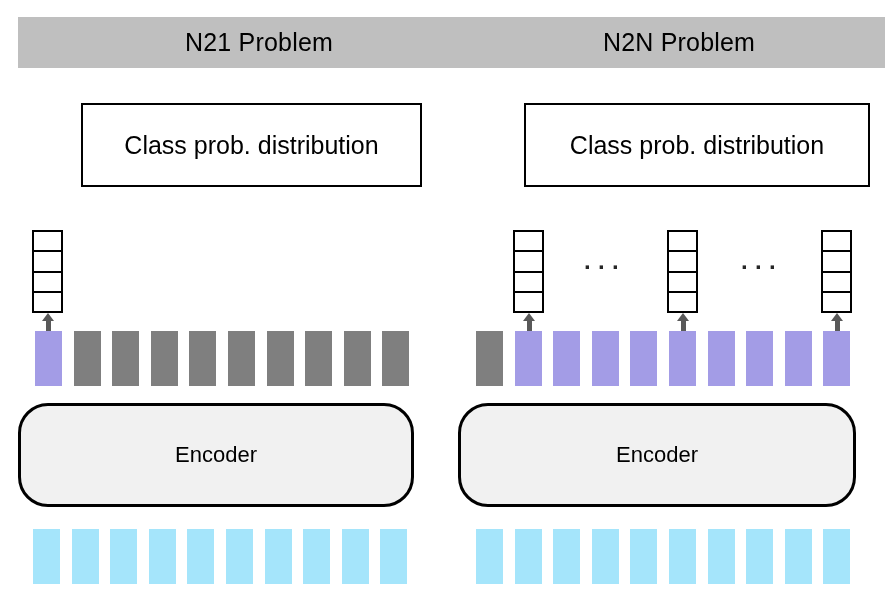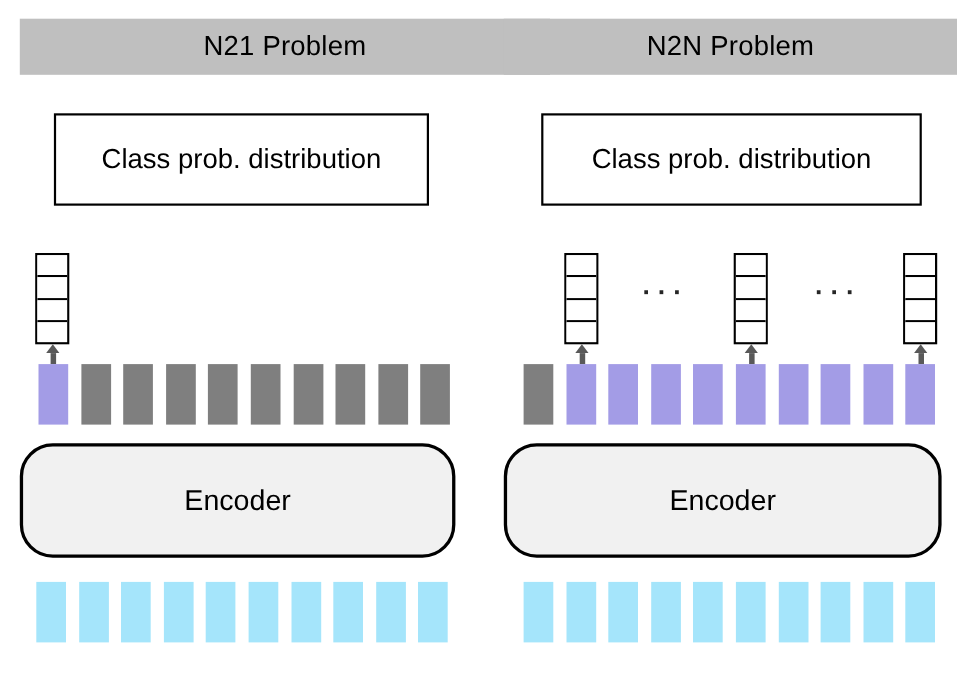--- a/index.html
+++ b/index.html
@@ -10,21 +10,21 @@
   *{box-sizing:border-box;}
   .abs{position:absolute;}
   .panel-title{
     background:var(--title-bar-bg,#bfbfbf);
     display:flex;align-items:center;justify-content:center;
     font-size:25px;letter-spacing:0.2px;
   }
   .desc-box{
     background:#ffffff;border:2px solid var(--border,#000);
     display:flex;flex-direction:row;align-items:center;justify-content:center;
-    font-size:25px;line-height:31px;text-align:center;
+    font-size:25px;line-height:31px;text-align:center;margin-left:32px;
   }
   .vector-stack{
     border:2px solid var(--border,#000);background:#ffffff;
     display:flex;flex-direction:column;
     width:31px;height:83px;
   }
   .vector-stack .cell{flex:1;background:#ffffff;border-bottom:2px solid var(--border,#000);}
   .vector-stack .cell:last-child{border-bottom:none;}
   .up-arrow{width:12px;height:18px;display:flex;flex-direction:column;align-items:center;}
   .up-arrow .head{
@@ -35,21 +35,21 @@
   .up-arrow .shaft{width:5px;height:10px;background:var(--arrow,#595959);}
   .bar-row{display:flex;gap:11.6px;}
   .bar{width:27px;height:55px;}
   .bar-purple{background:var(--purple-bar,#a39ce6);}
   .bar-gray{background:var(--gray-bar,#7f7f7f);}
   .bar-cyan{background:var(--cyan-bar,#a5e5fb);}
   .encoder{
     background:var(--encoder-bg,#f1f1f1);
     border:3px solid var(--border,#000);border-radius:30px;
     display:flex;align-items:center;justify-content:center;
-    font-size:26px;
+    font-size:22px;
   }
   .ellipsis{
     width:36px;text-align:center;font-size:24px;font-weight:bold;
     letter-spacing:6px;color:#262626;line-height:30px;height:30px;
   }
 </style>
 </head>
 <body>
 
 <div class="abs" style="left:0;top:0;width:443px;height:613px;">
@@ -98,21 +98,21 @@
       <div class="bar bar-cyan"></div>
       <div class="bar bar-cyan"></div>
       <div class="bar bar-cyan"></div>
       <div class="bar bar-cyan"></div>
       <div class="bar bar-cyan"></div>
       <div class="bar bar-cyan"></div>
     </div>
 </div>
 
 <div class="abs" style="left:443px;top:0;width:442px;height:613px;">
-  <div class="abs panel-title" style="left:15px;top:17px;width:412px;height:51px;">
+  <div class="abs panel-title" style="left:30px;top:17px;width:412px;height:51px;">
     <span>N2N Problem</span>
   </div>
 
   <div class="abs desc-box" style="left:49px;top:103px;width:346px;height:84px;">
     <span>Class prob. distribution</span>
   </div>
 
   <div class="abs vector-stack" style="left:70px;top:230px;">
       <div class="cell"></div>
       <div class="cell"></div>

